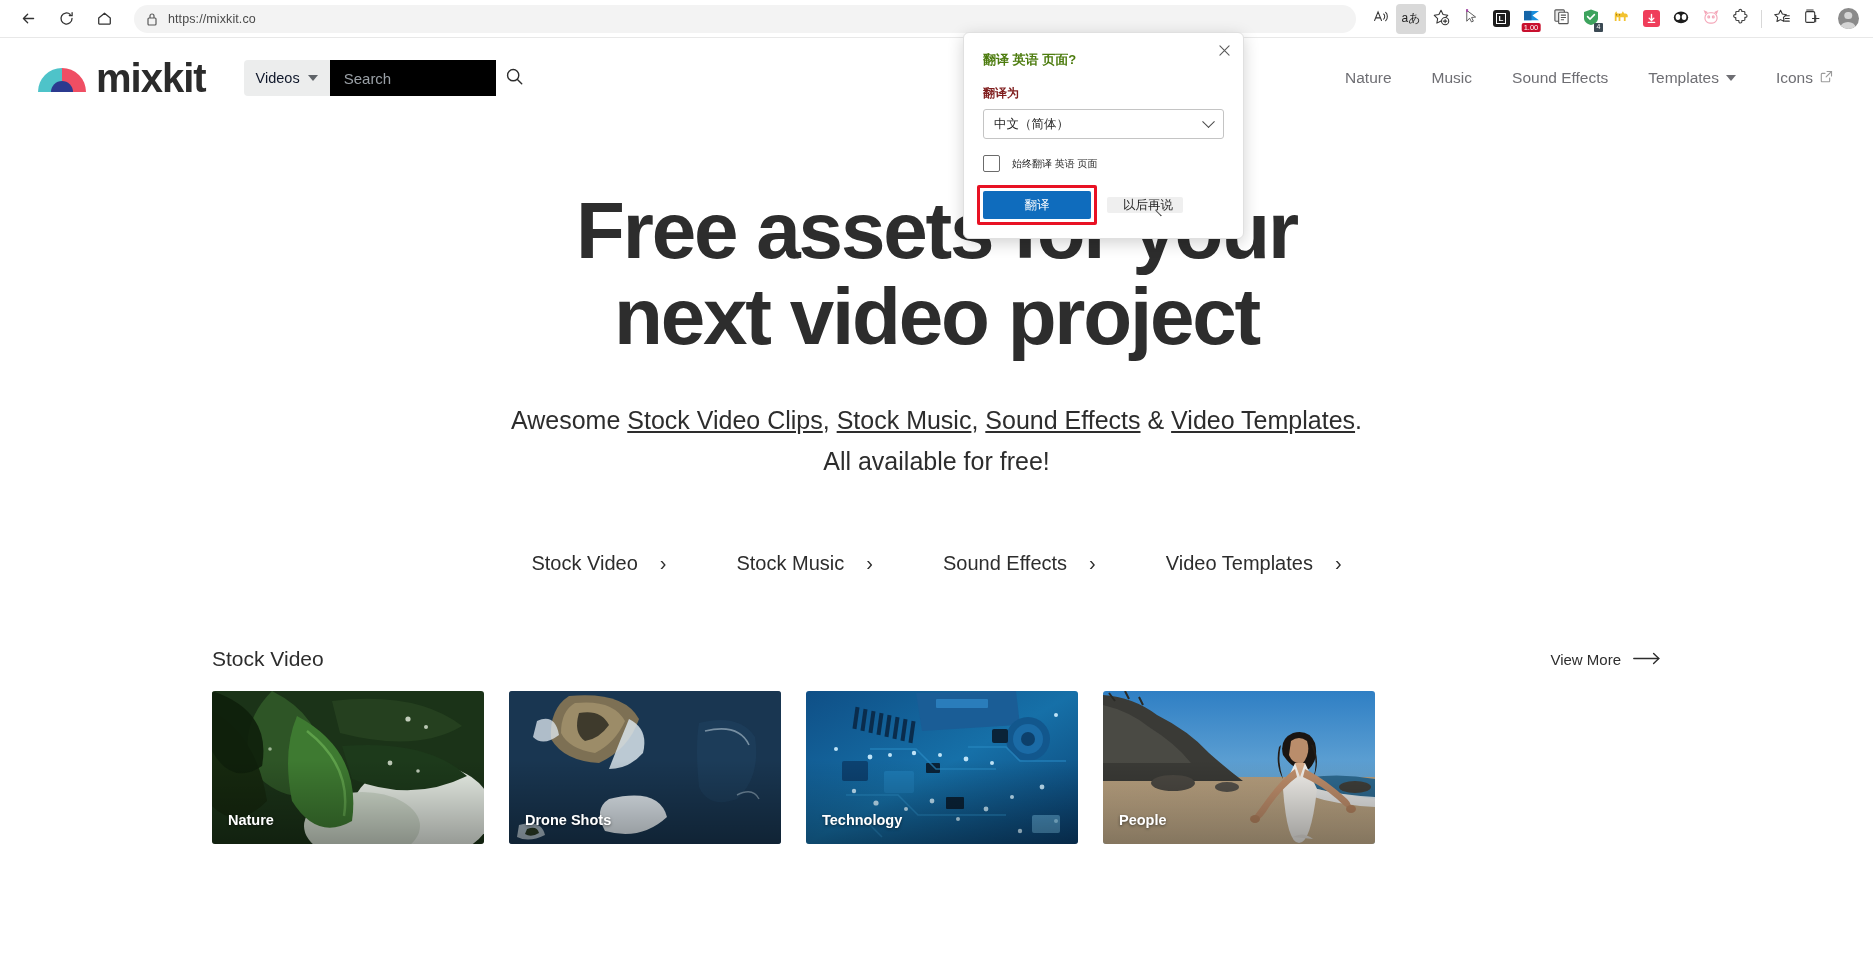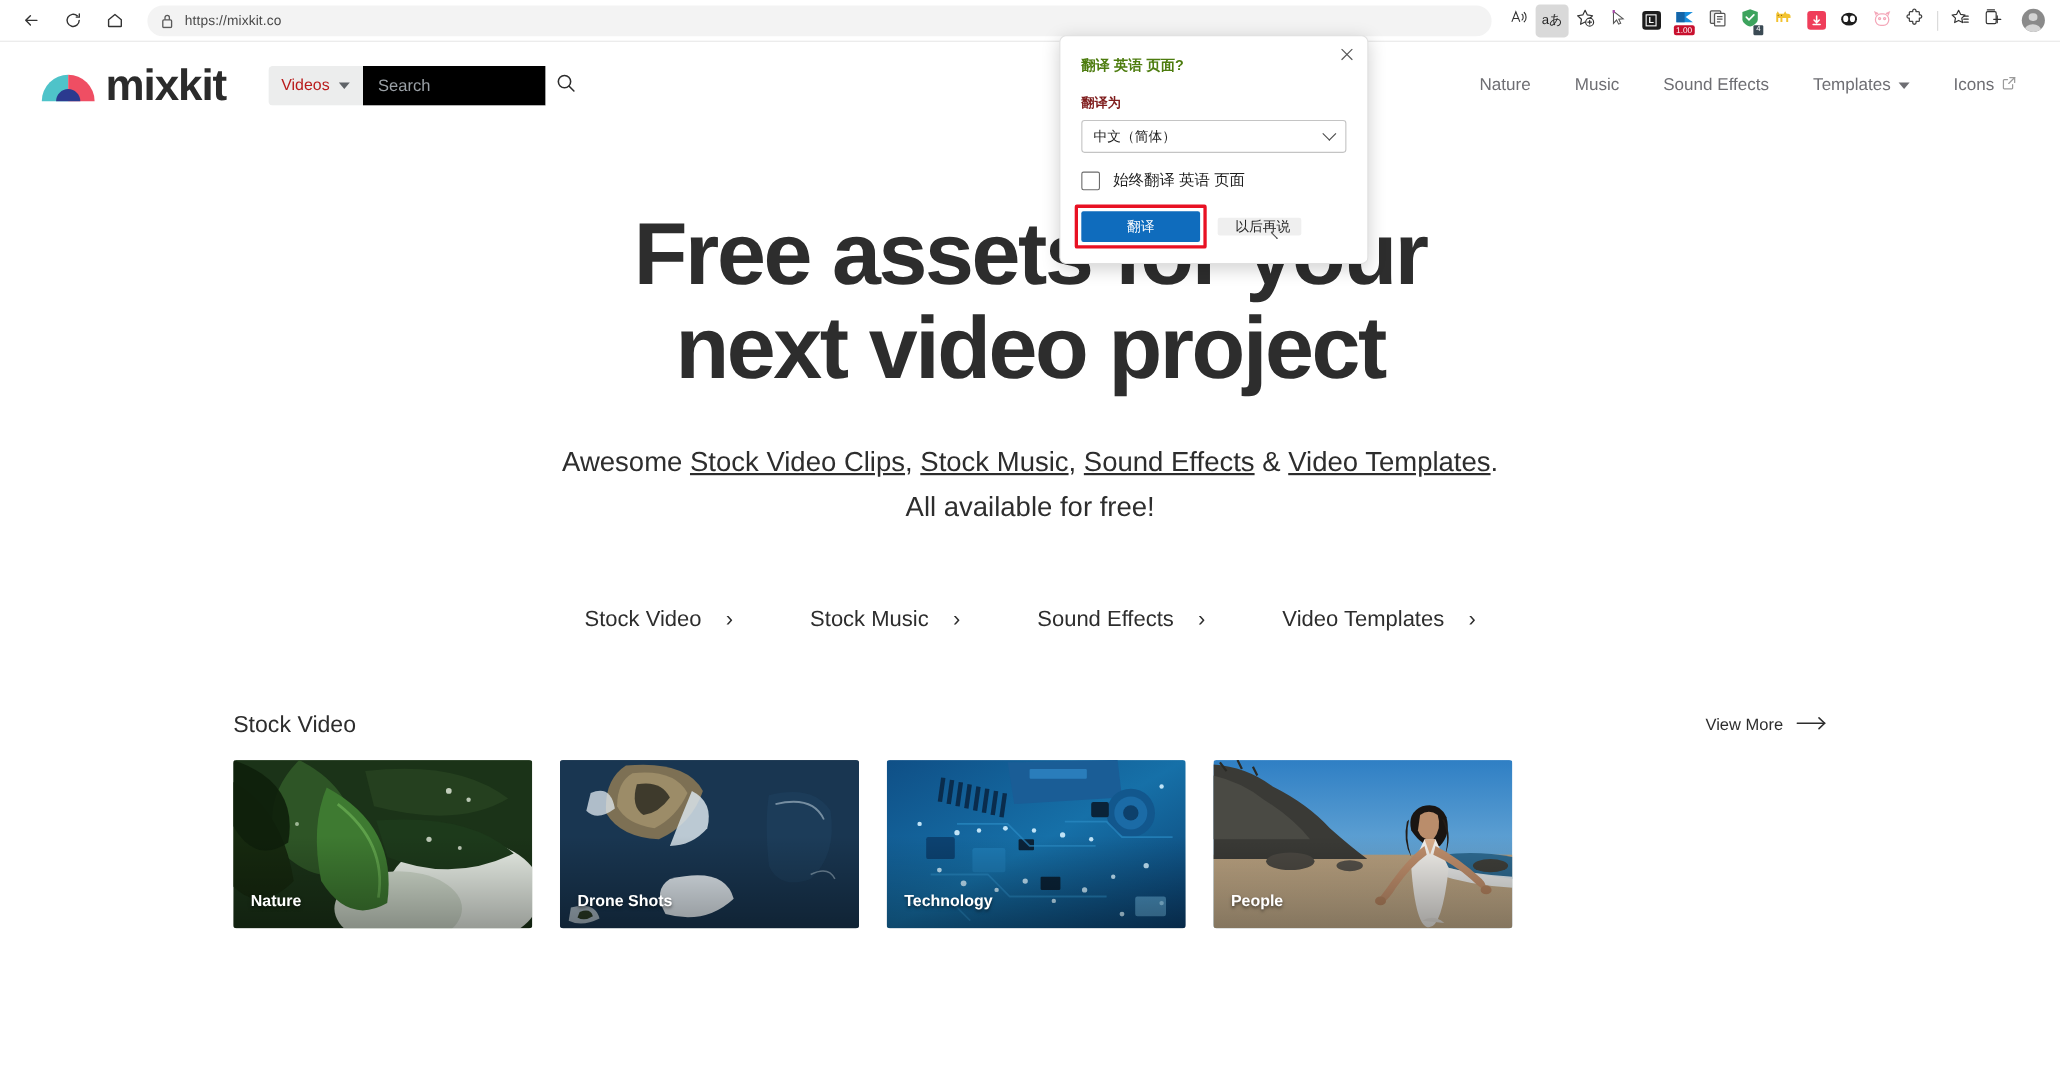--- a/index.html
+++ b/index.html
@@ -122,21 +122,21 @@
     width: 290px; height: 36px;
     border-radius: 4px; overflow: hidden;
     background: #fff;
     flex: none;
   }
   .search-cat {
     background: #eceded;
     height: 36px;
     display: flex; align-items: center;
     padding: 0 12px;
-    font-size: 14.5px; color: #b91c1c;
+    font-size: 14.5px; color: #0f172a;
     flex: none;
   }
   .search-cat .caret {
     margin-left: 8px;
     width: 0; height: 0;
     border-left: 5px solid transparent;
     border-right: 5px solid transparent;
     border-top: 6px solid #5f6368;
   }
   .search-field {
@@ -275,21 +275,21 @@
   .tp-check-row {
     margin: 16px 19px 0 19px;
     display: flex; align-items: center;
   }
   .tp-checkbox {
     width: 17px; height: 17px;
     border: 1.4px solid #6b6b6b;
     border-radius: 2px; background: #fff;
     flex: none;
   }
-  .tp-check-label { margin-left: 12px; font-size: 14px; color: #1f1f1f; }
+  .tp-check-label { margin-left: 12px; font-size: 10px; color: #1f1f1f; }
   .tp-actions {
     margin: 13px 0 0 0;
     padding: 0 13px 13px 13px;
     display: flex; align-items: center; gap: 8px;
   }
   .tp-primary-outline {
     border: 3px solid #e81123;
     padding: 3px;
     border-radius: 2px;
     background: #fff;

